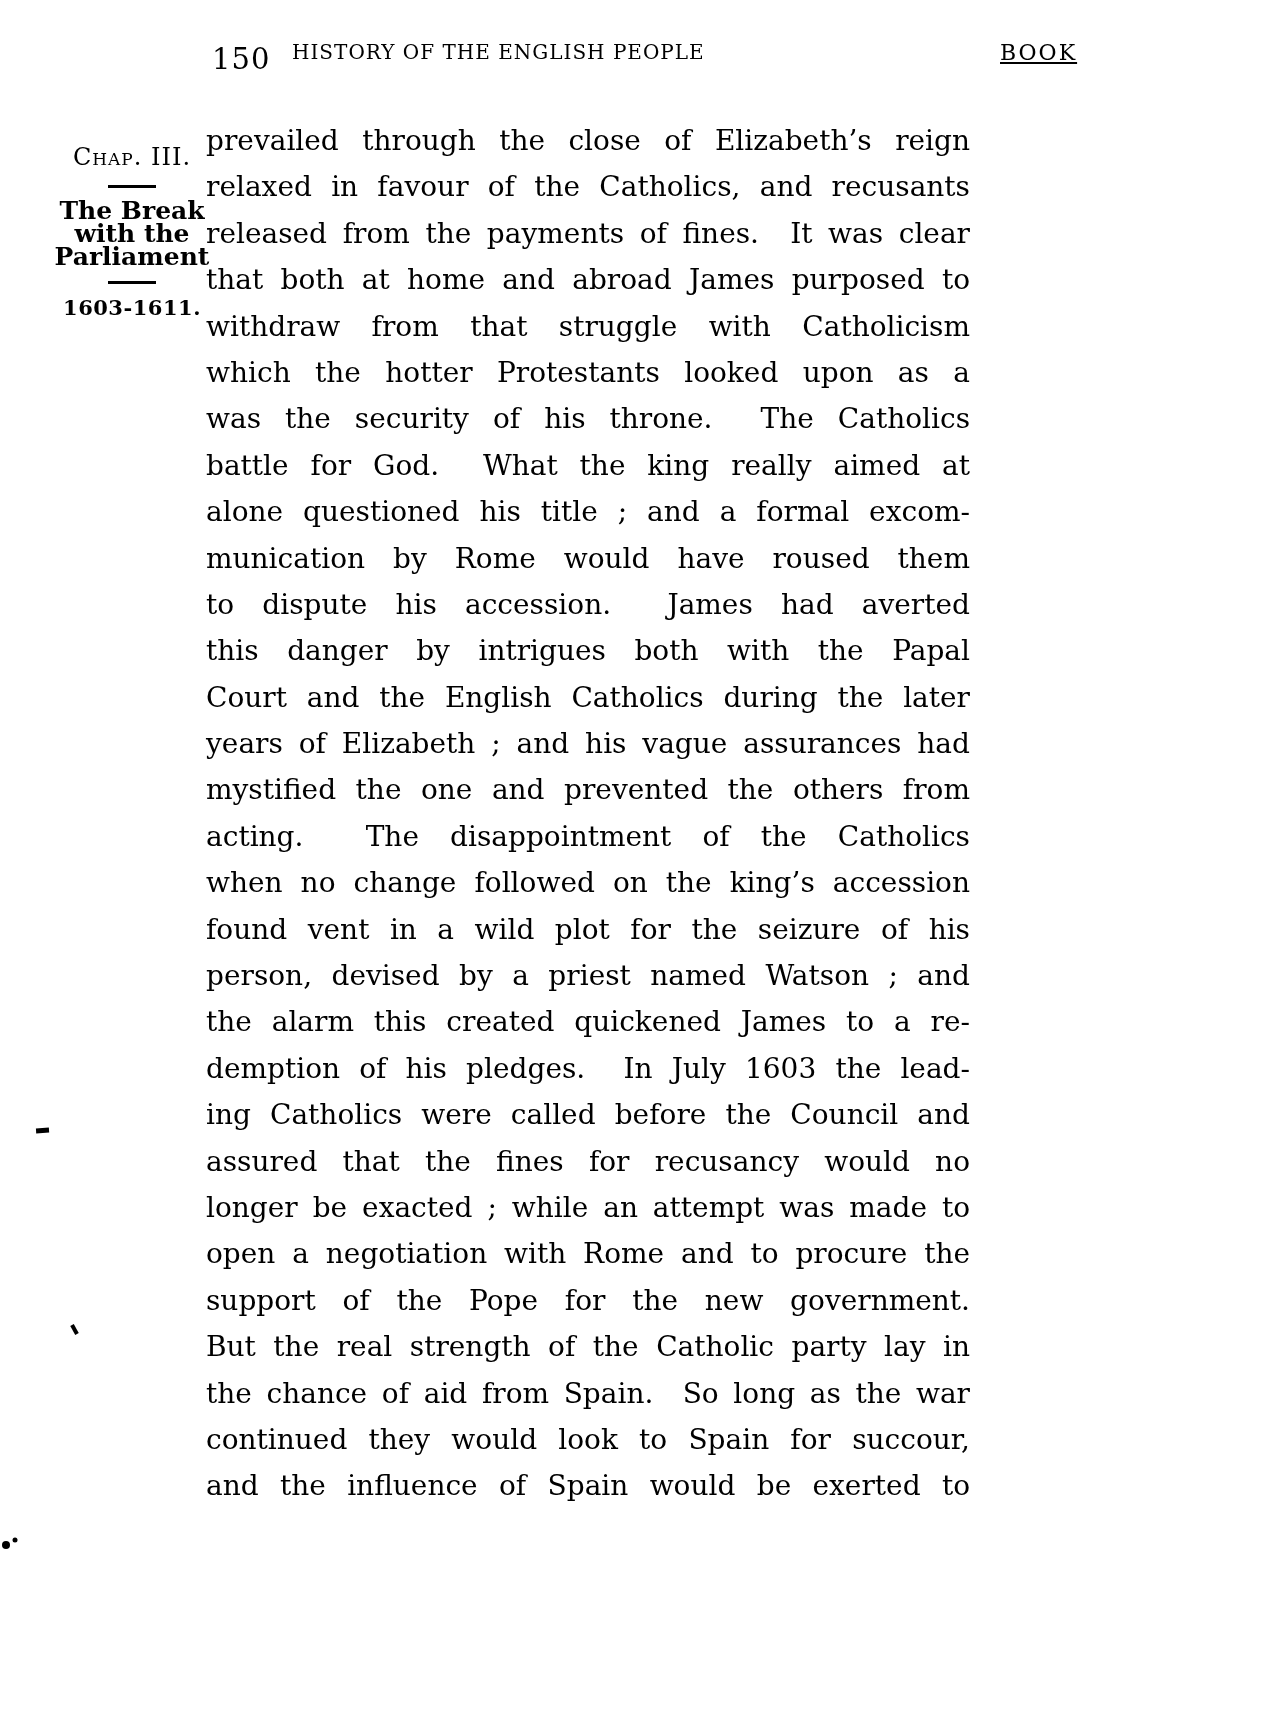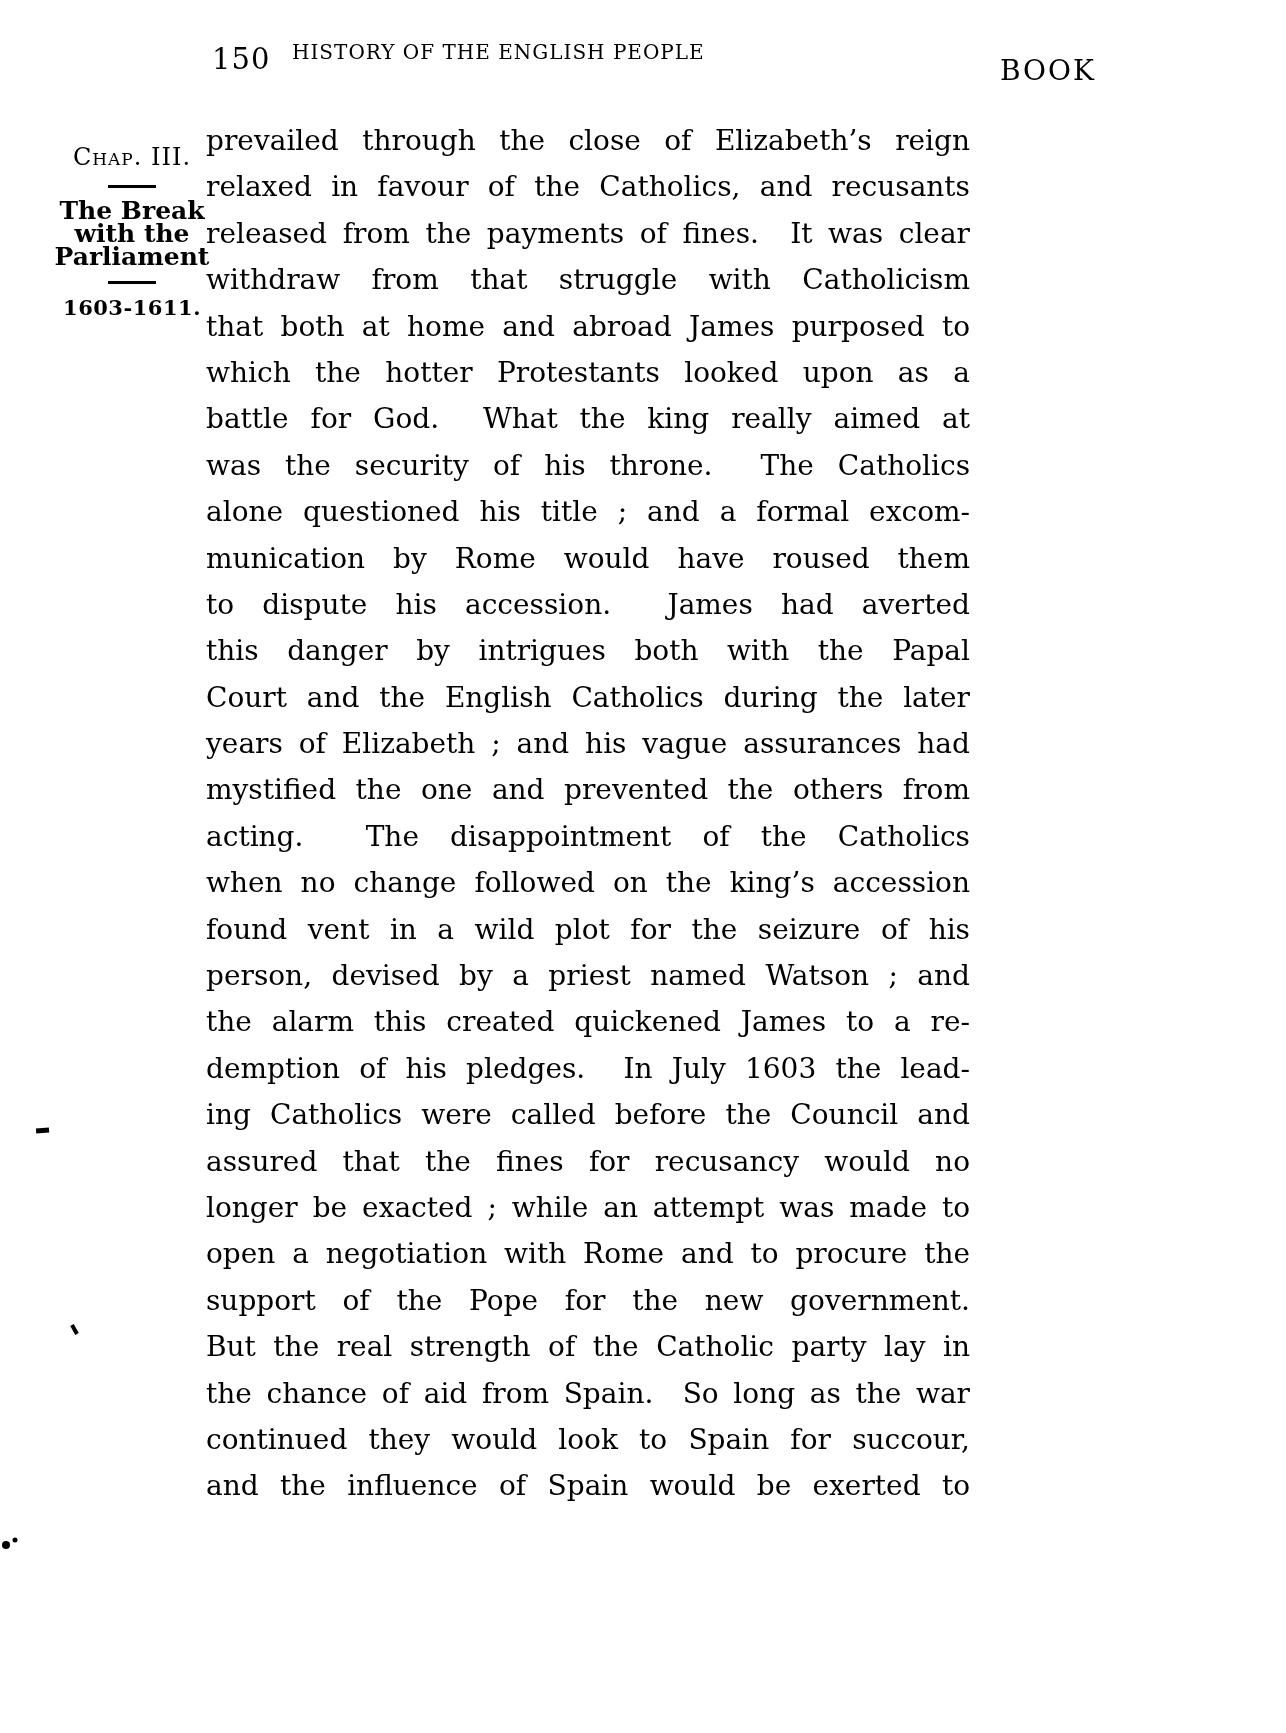--- a/index.html
+++ b/index.html
@@ -16,22 +16,22 @@
   
   .page-number {
     position: absolute; left: 212px; top: 42px;
     font-size: 29px; letter-spacing: 1px;
   }
   .running-title {
     position: absolute; left: 292px; top: 40px;
     font-size: 20px; letter-spacing: 1px; white-space: nowrap;
   }
   .book-label {
-    position: absolute; left: 1000px; top: 54px;
-    font-size: 28px; letter-spacing: 2px;
+    position: absolute; left: 1000px; top: 40px;
+    font-size: 22px; letter-spacing: 2px; text-decoration: underline;
   }
 
   
   .margin-notes {
     position: absolute; left: 50px; top: 143px; width: 164px;
     text-align: center;
   }
   .chapter-label {
     font-variant: small-caps;
     font-size: 24px; letter-spacing: 1px; line-height: 28px;
@@ -87,25 +87,25 @@
       <div>Parliament</div>
     </div>
     <div class="margin-rule lower"></div>
     <div class="date-range">1603-1611.</div>
   </div>
 
   <div class="body-text">
       <div class="body-line">prevailed through the close of Elizabeth’s reign</div>
       <div class="body-line">relaxed in favour of the Catholics, and recusants</div>
       <div class="body-line">released from the payments of fines.  It was clear</div>
+      <div class="body-line">that both at home and abroad James purposed to</div>
       <div class="body-line">withdraw from that struggle with Catholicism</div>
-      <div class="body-line">that both at home and abroad James purposed to</div>
       <div class="body-line">which the hotter Protestants looked upon as a</div>
+      <div class="body-line">was the security of his throne.  The Catholics</div>
       <div class="body-line">battle for God.  What the king really aimed at</div>
-      <div class="body-line">was the security of his throne.  The Catholics</div>
       <div class="body-line">alone questioned his title ; and a formal excom-</div>
       <div class="body-line">munication by Rome would have roused them</div>
       <div class="body-line">to dispute his accession.  James had averted</div>
       <div class="body-line">this danger by intrigues both with the Papal</div>
       <div class="body-line">Court and the English Catholics during the later</div>
       <div class="body-line">years of Elizabeth ; and his vague assurances had</div>
       <div class="body-line">mystified the one and prevented the others from</div>
       <div class="body-line">acting.  The disappointment of the Catholics</div>
       <div class="body-line">when no change followed on the king’s accession</div>
       <div class="body-line">found vent in a wild plot for the seizure of his</div>

